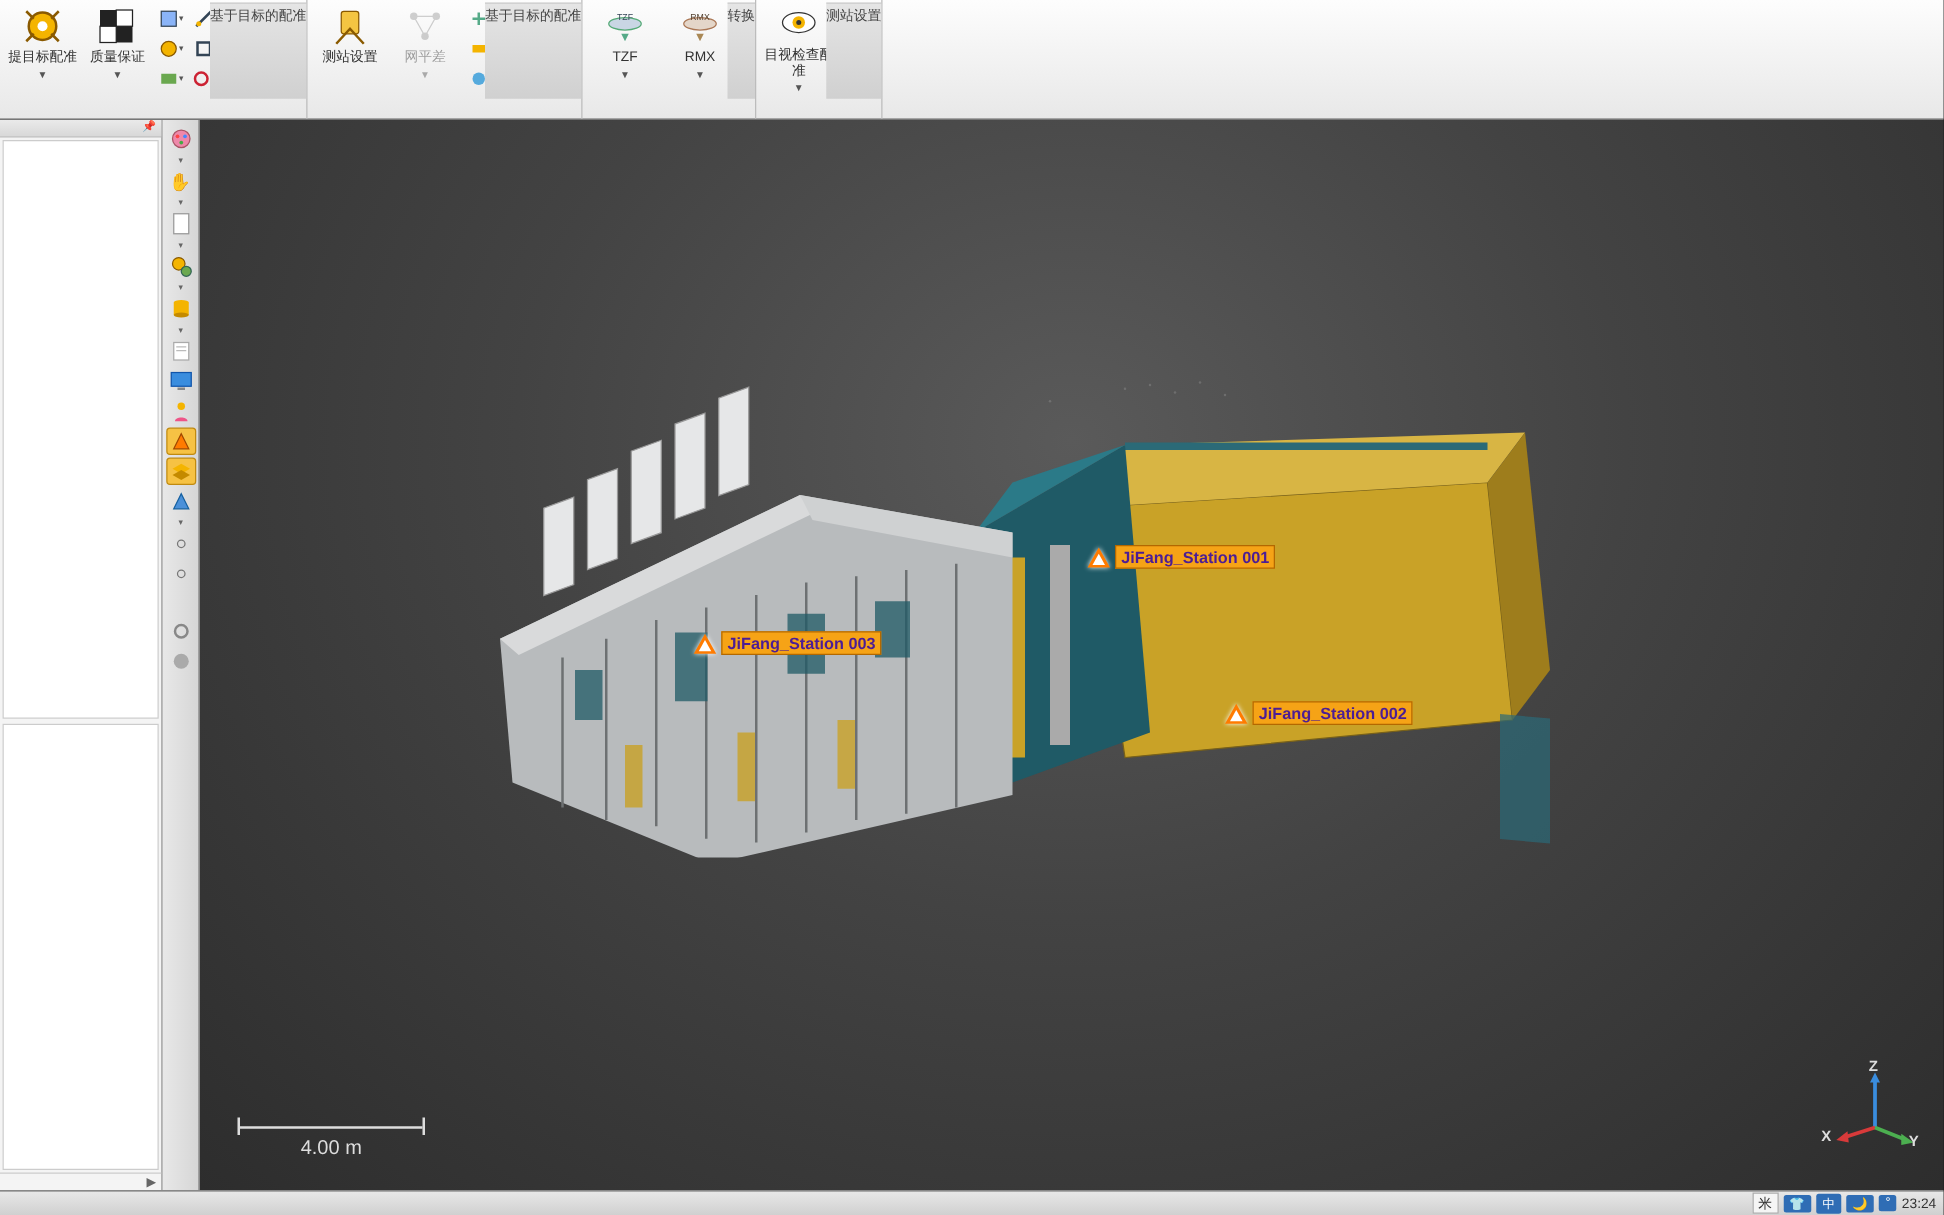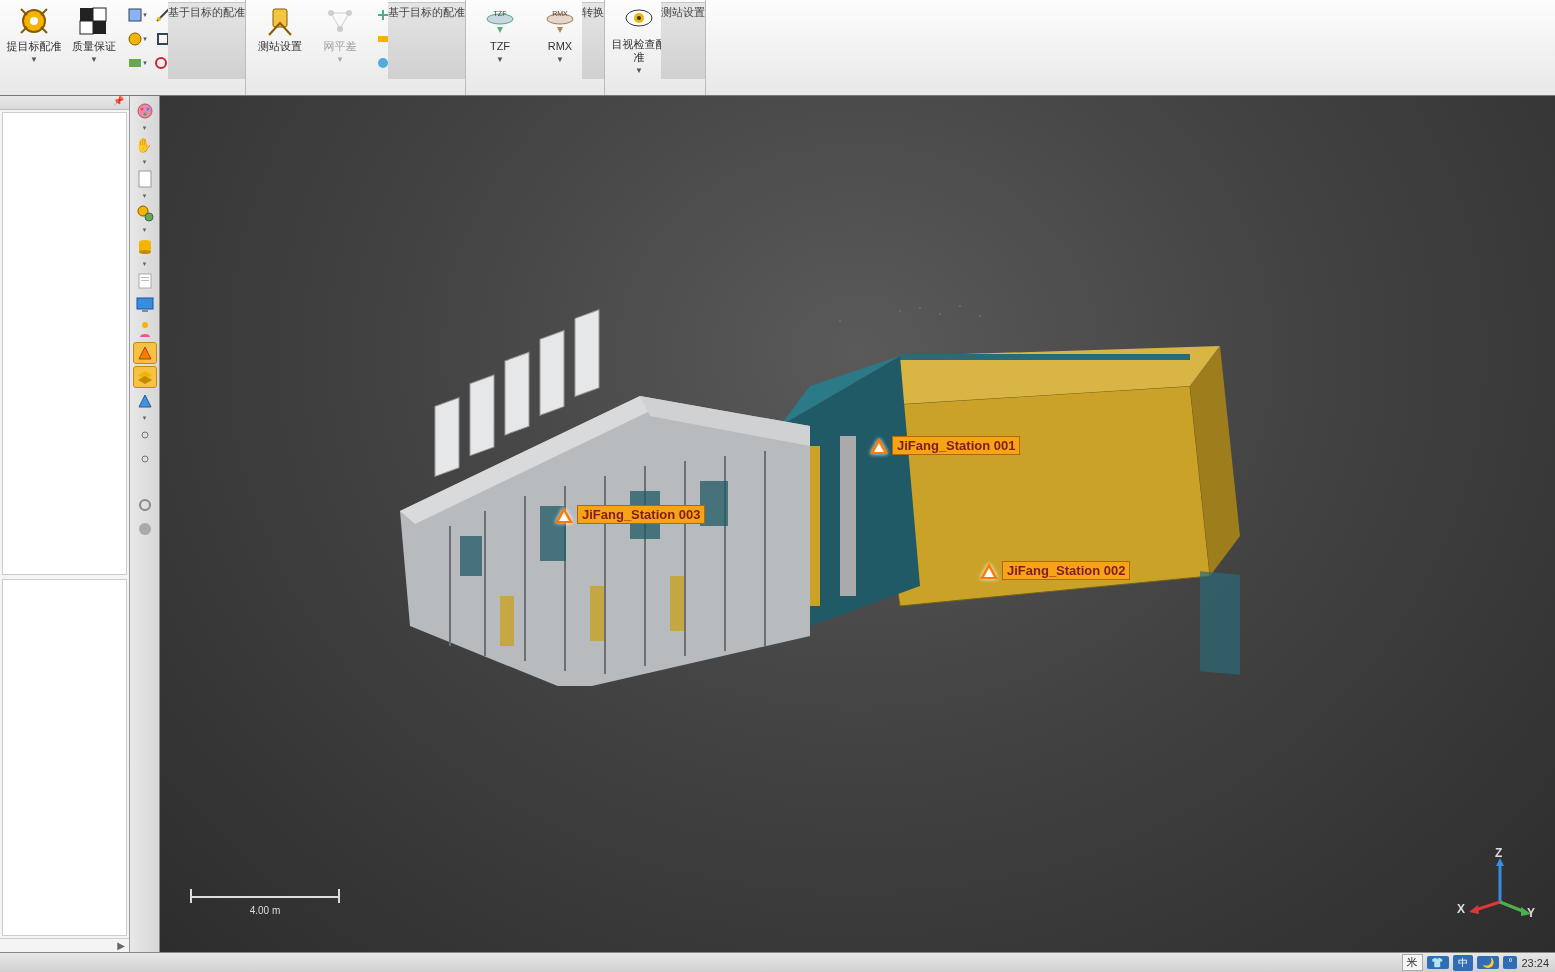--- a/index.html
+++ b/index.html
@@ -34,24 +34,24 @@
 
 .viewport { position: absolute; left: 160px; right: 0; top: 96px; bottom: 20px; background: radial-gradient(ellipse at 50% 30%, #5a5a5a 0%, #434343 45%, #2d2d2d 100%); overflow: hidden; }
 
 
 .cloud { position: absolute; left: 180px; top: 200px; width: 900px; height: 390px; }
 
 
 .station { position: absolute; display: flex; align-items: center; gap: 4px; }
 .station .tri { width: 0; height: 0; border-left: 9px solid transparent; border-right: 9px solid transparent; border-bottom: 16px solid #ff7b00; filter: drop-shadow(0 0 2px #fff); position: relative; }
 .station .tri::after { content: ""; position: absolute; left: -5px; top: 5px; width: 0; height: 0; border-left: 5px solid transparent; border-right: 5px solid transparent; border-bottom: 9px solid #fff; }
-.station .lbl { background: #f6a316; color: #7f1d1d; font-size: 13px; font-weight: bold; padding: 1px 4px; border: 1px solid #b36800; }
-
-
-.scale { position: absolute; left: 30px; bottom: 36px; color: #ddd; font-size: 10px; }
+.station .lbl { background: #f6a316; color: #4c1d95; font-size: 13px; font-weight: bold; padding: 1px 4px; border: 1px solid #b36800; }
+
+
+.scale { position: absolute; left: 30px; bottom: 24px; color: #ddd; font-size: 16px; }
 .scale-bar { width: 150px; height: 14px; border-left: 2px solid #ddd; border-right: 2px solid #ddd; position: relative; }
 .scale-bar::after { content: ""; position: absolute; left: 0; right: 0; top: 7px; height: 2px; background: #ddd; }
 .scale-txt { text-align: center; margin-top: 2px; }
 
 
 .gizmo { position: absolute; right: 20px; bottom: 30px; width: 70px; height: 70px; }
 .gizmo .axis { position: absolute; font-size: 12px; font-weight: bold; color: #ddd; }
 
 
 .status { position: absolute; left: 0; right: 0; bottom: 0; height: 20px; background: linear-gradient(#e8e8e8,#d0d0d0); border-top: 1px solid #888; display: flex; justify-content: flex-end; align-items: center; font-size: 11px; color: #333; padding-right: 6px; gap: 4px; }

